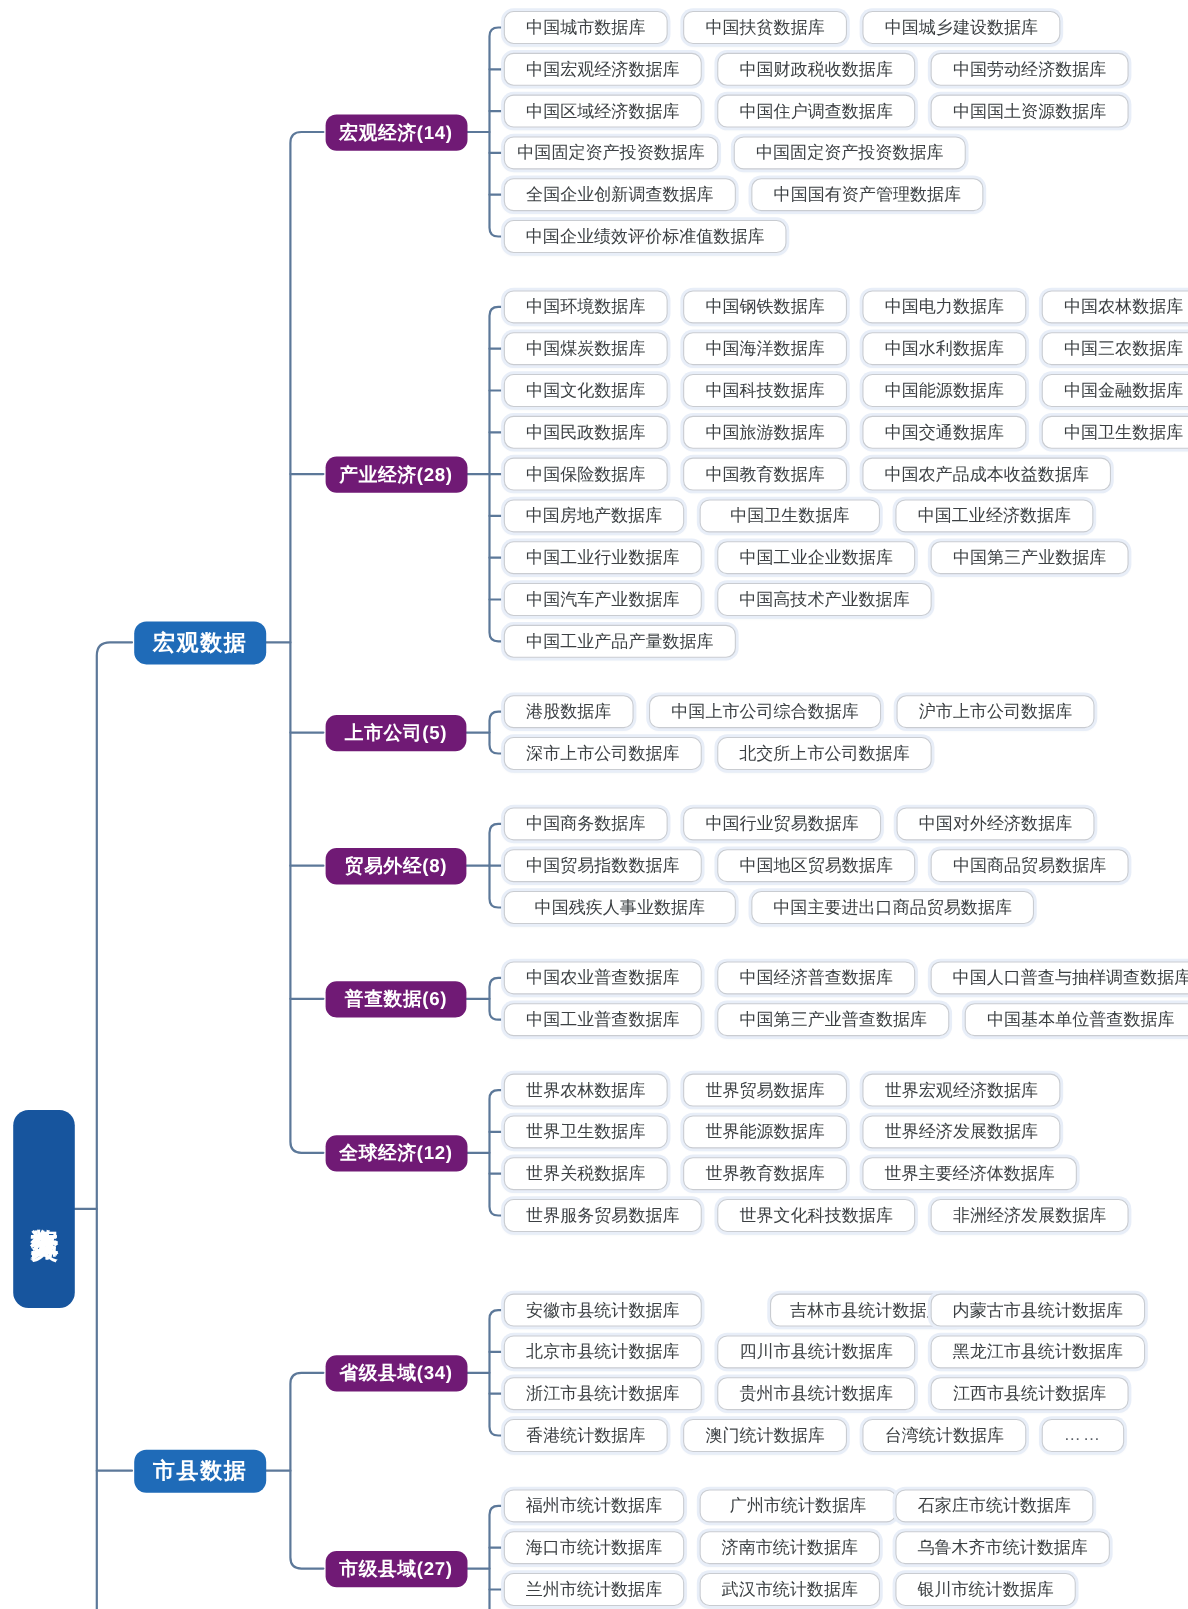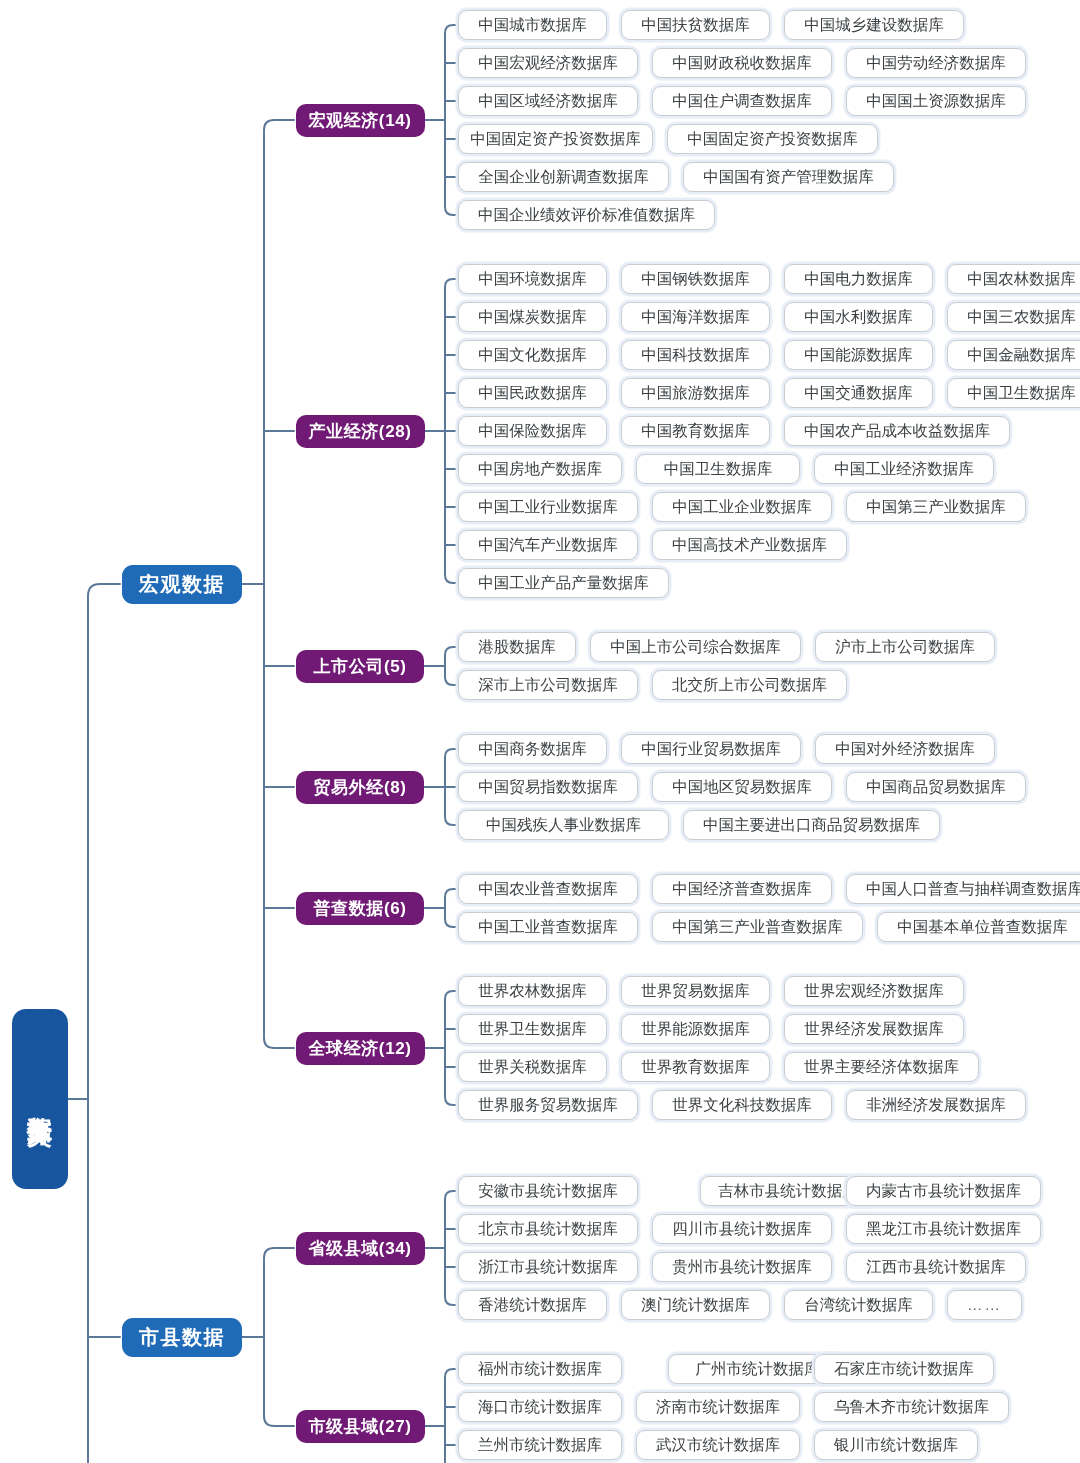--- a/index.html
+++ b/index.html
@@ -243,21 +243,21 @@
       <div class="node n-leaf" style="left: 846px; top: 1214px; width: 195px; height: 30px;">黑龙江市县统计数据库</div>
       <div class="node n-leaf" style="left: 458px; top: 1252px; width: 180px; height: 30px; font-family: Liberation Mono, monospace;">浙江市县统计数据库</div>
       <div class="node n-leaf" style="left: 652px; top: 1252px; width: 180px; height: 30px;">贵州市县统计数据库</div>
       <div class="node n-leaf" style="left: 846px; top: 1252px; width: 180px; height: 30px;">江西市县统计数据库</div>
       <div class="node n-leaf" style="left: 458px; top: 1290px; width: 149px; height: 30px;">香港统计数据库</div>
       <div class="node n-leaf" style="left: 621px; top: 1290px; width: 149px; height: 30px;">澳门统计数据库</div>
       <div class="node n-leaf" style="left: 784px; top: 1290px; width: 149px; height: 30px;">台湾统计数据库</div>
       <div class="node n-leaf ellipsis" style="left: 947px; top: 1290px; width: 75px; height: 30px;">……</div>
       <div class="node n-l3" style="left: 295.5px; top: 1231.5px; width: 129px; height: 33px;">省级县域(34)</div>
       <div class="node n-leaf" style="left: 458px; top: 1354px; width: 164px; height: 30px;">福州市统计数据库</div>
-      <div class="node n-leaf" style="left: 668px; top: 1354px; width: 179px; height: 30px;">广州市统计数据库</div>
+      <div class="node n-leaf" style="left: 636px; top: 1354px; width: 179px; height: 30px;">广州市统计数据库</div>
       <div class="node n-leaf" style="left: 814px; top: 1354px; width: 180px; height: 30px;">石家庄市统计数据库</div>
       <div class="node n-leaf" style="left: 458px; top: 1392px; width: 164px; height: 30px;">海口市统计数据库</div>
       <div class="node n-leaf" style="left: 636px; top: 1392px; width: 164px; height: 30px;">济南市统计数据库</div>
       <div class="node n-leaf" style="left: 814px; top: 1392px; width: 195px; height: 30px;">乌鲁木齐市统计数据库</div>
       <div class="node n-leaf" style="left: 458px; top: 1430px; width: 164px; height: 30px;">兰州市统计数据库</div>
       <div class="node n-leaf" style="left: 636px; top: 1430px; width: 164px; height: 30px;">武汉市统计数据库</div>
       <div class="node n-leaf" style="left: 814px; top: 1430px; width: 164px; height: 30px;">银川市统计数据库</div>
       <div class="node n-l3" style="left: 295.5px; top: 1409.5px; width: 129px; height: 33px;">市级县域(27)</div>
       <div class="node n-l2" style="left: 122px; top: 1317.5px; width: 120px; height: 39px;">市县数据</div>
       <div class="node n-root" style="left: 12px; top: 1009px; width: 56px; height: 180px;">数据库分类</div>

